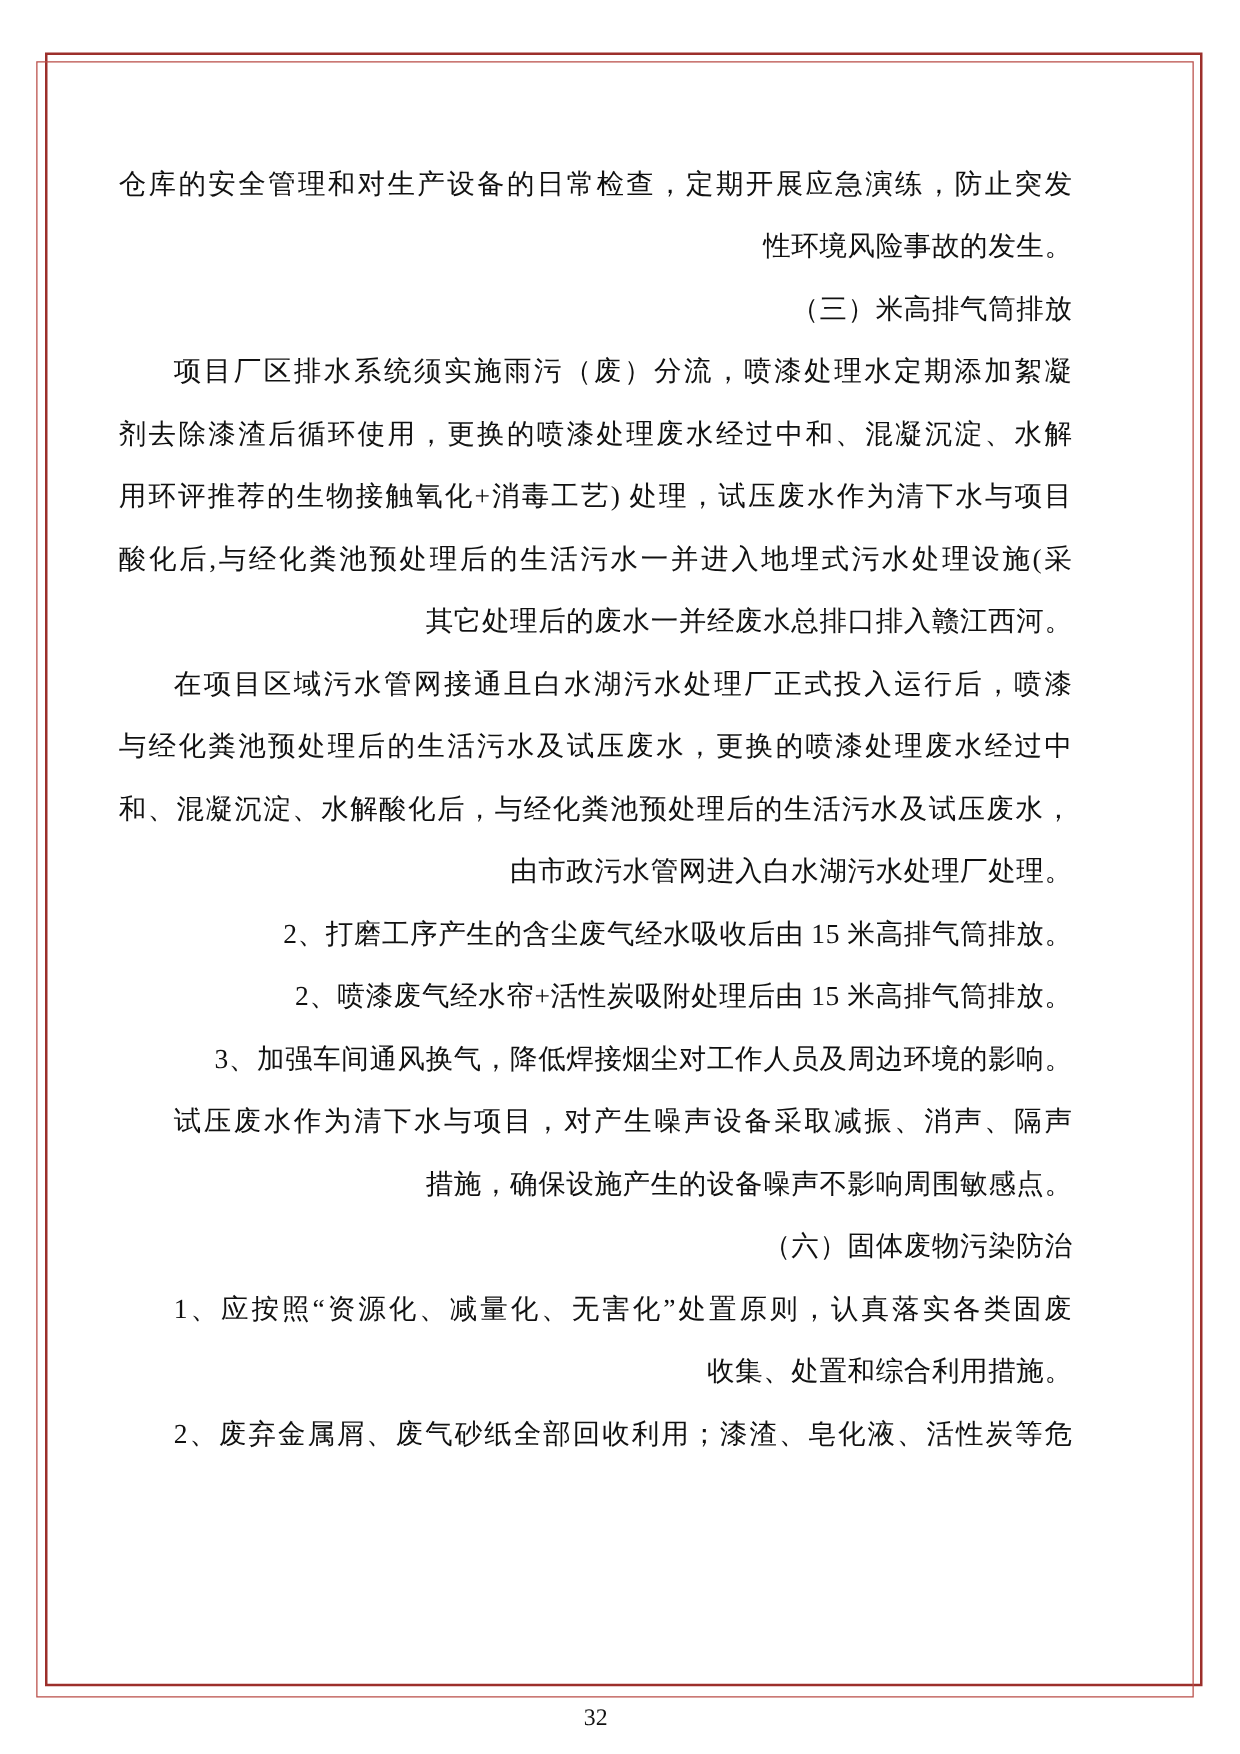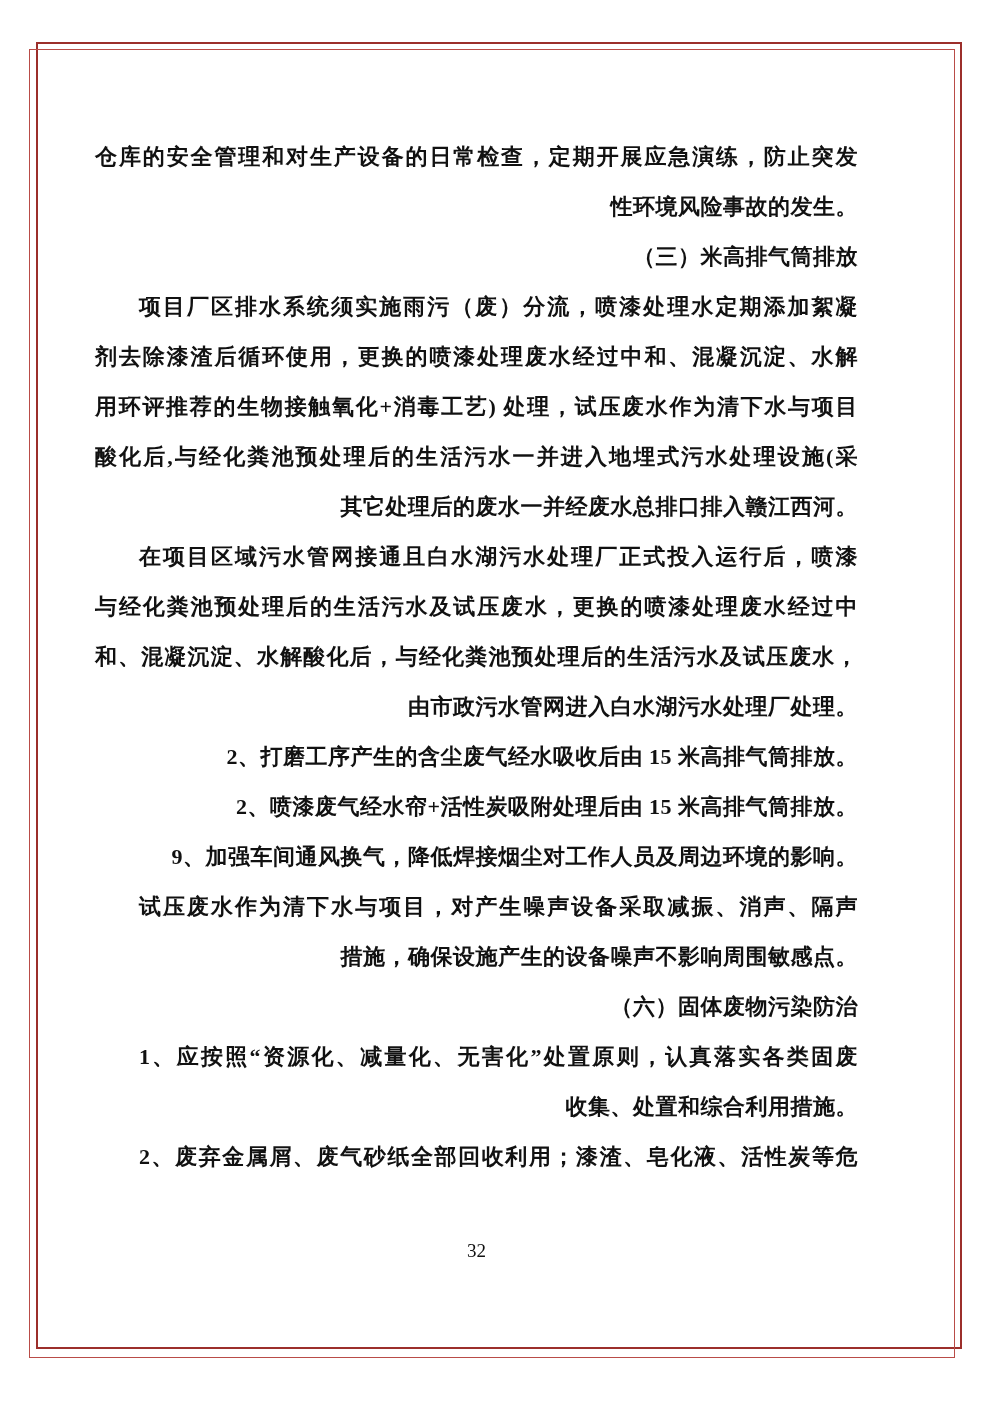--- a/index.html
+++ b/index.html
@@ -28,44 +28,43 @@
   .frame-b {
     position: absolute;
     left: 29px; top: 49px;
     width: 926px; height: 1309px;
     border: 1px solid #b94c47;
     box-sizing: border-box;
     pointer-events: none;
   }
   .doc-text {
     position: absolute;
-    left: 95px; top: 132px;
+    left: 95px; top: 122px;
     width: 763px;
     font-size: 22px;
     line-height: 50px;
     letter-spacing: 0.5px;
-    font-weight: bold;
   }
   .line {
     height: 50px;
     white-space: nowrap;
     text-align: right;
   }
   .line.fill {
     white-space: normal;
     text-align: justify;
     text-align-last: justify;
     text-justify: inter-character;
   }
   .line.indent {
     padding-left: 44px;
   }
   .page-number {
     position: absolute;
-    left: 95px; top: 1236px;
+    left: 95px; top: 1360px;
     width: 763px;
     text-align: center;
     font-size: 19px;
     line-height: 30px;
     color: #111111;
   }
 </style>
 </head>
 <body>
 
@@ -81,21 +80,21 @@
       <div class="line fill">剂去除漆渣后循环使用，更换的喷漆处理废水经过中和、混凝沉淀、水解</div>
       <div class="line fill">用环评推荐的生物接触氧化+消毒工艺) 处理，试压废水作为清下水与项目</div>
       <div class="line fill">酸化后,与经化粪池预处理后的生活污水一并进入地埋式污水处理设施(采</div>
       <div class="line">其它处理后的废水一并经废水总排口排入赣江西河。</div>
       <div class="line indent fill">在项目区域污水管网接通且白水湖污水处理厂正式投入运行后，喷漆</div>
       <div class="line fill">与经化粪池预处理后的生活污水及试压废水，更换的喷漆处理废水经过中</div>
       <div class="line fill">和、混凝沉淀、水解酸化后，与经化粪池预处理后的生活污水及试压废水，</div>
       <div class="line">由市政污水管网进入白水湖污水处理厂处理。</div>
       <div class="line indent">2、打磨工序产生的含尘废气经水吸收后由 15 米高排气筒排放。</div>
       <div class="line indent">2、喷漆废气经水帘+活性炭吸附处理后由 15 米高排气筒排放。</div>
-      <div class="line indent">9、加强车间通风换气，降低焊接烟尘对工作人员及周边环境的影响。</div>
+      <div class="line indent">3、加强车间通风换气，降低焊接烟尘对工作人员及周边环境的影响。</div>
       <div class="line indent fill">试压废水作为清下水与项目，对产生噪声设备采取减振、消声、隔声</div>
       <div class="line">措施，确保设施产生的设备噪声不影响周围敏感点。</div>
       <div class="line indent">（六）固体废物污染防治</div>
       <div class="line indent fill">1、应按照“资源化、减量化、无害化”处置原则，认真落实各类固废</div>
       <div class="line">收集、处置和综合利用措施。</div>
       <div class="line indent fill">2、废弃金属屑、废气砂纸全部回收利用；漆渣、皂化液、活性炭等危</div>
     </div>
 
   <div class="page-number">32</div>
 </div>

